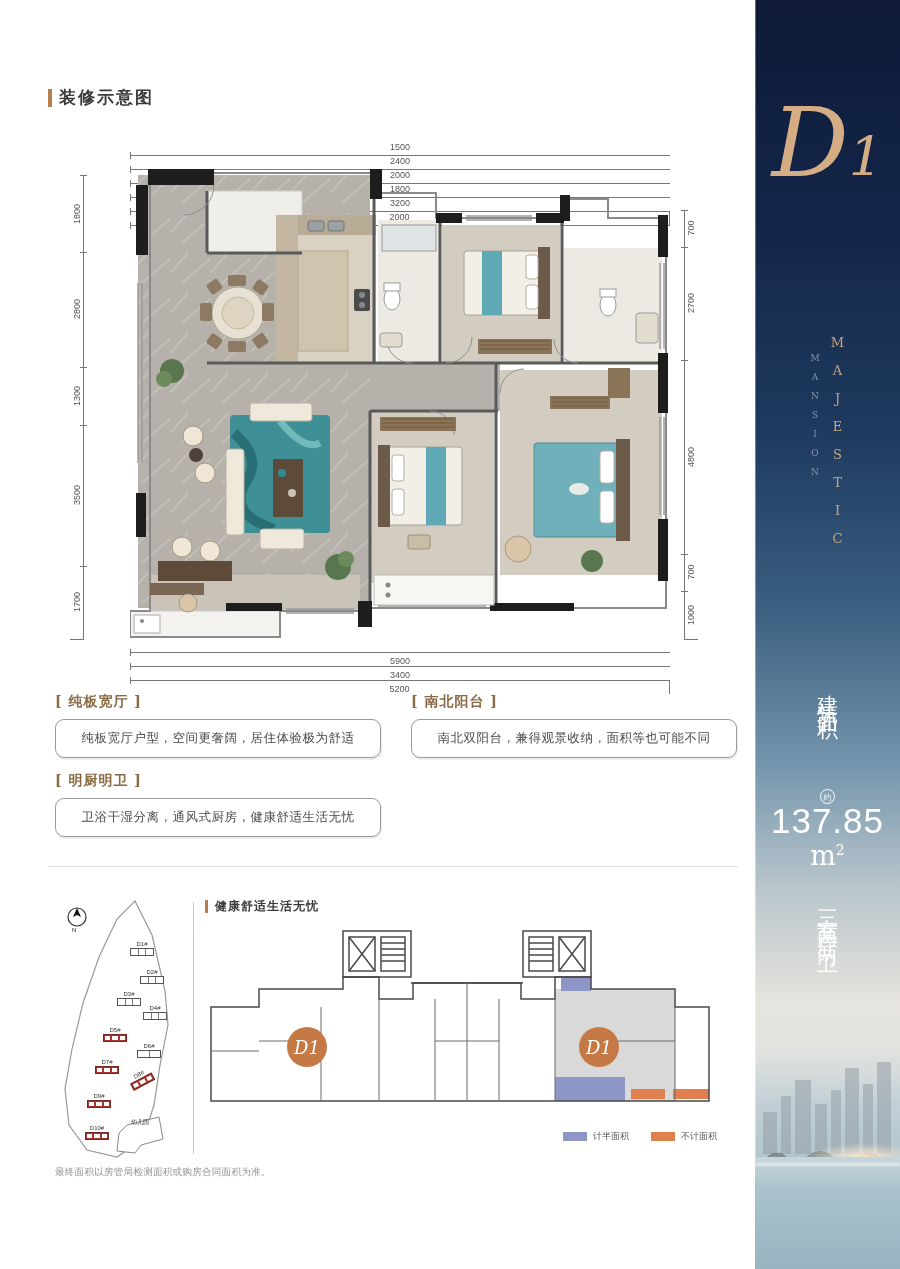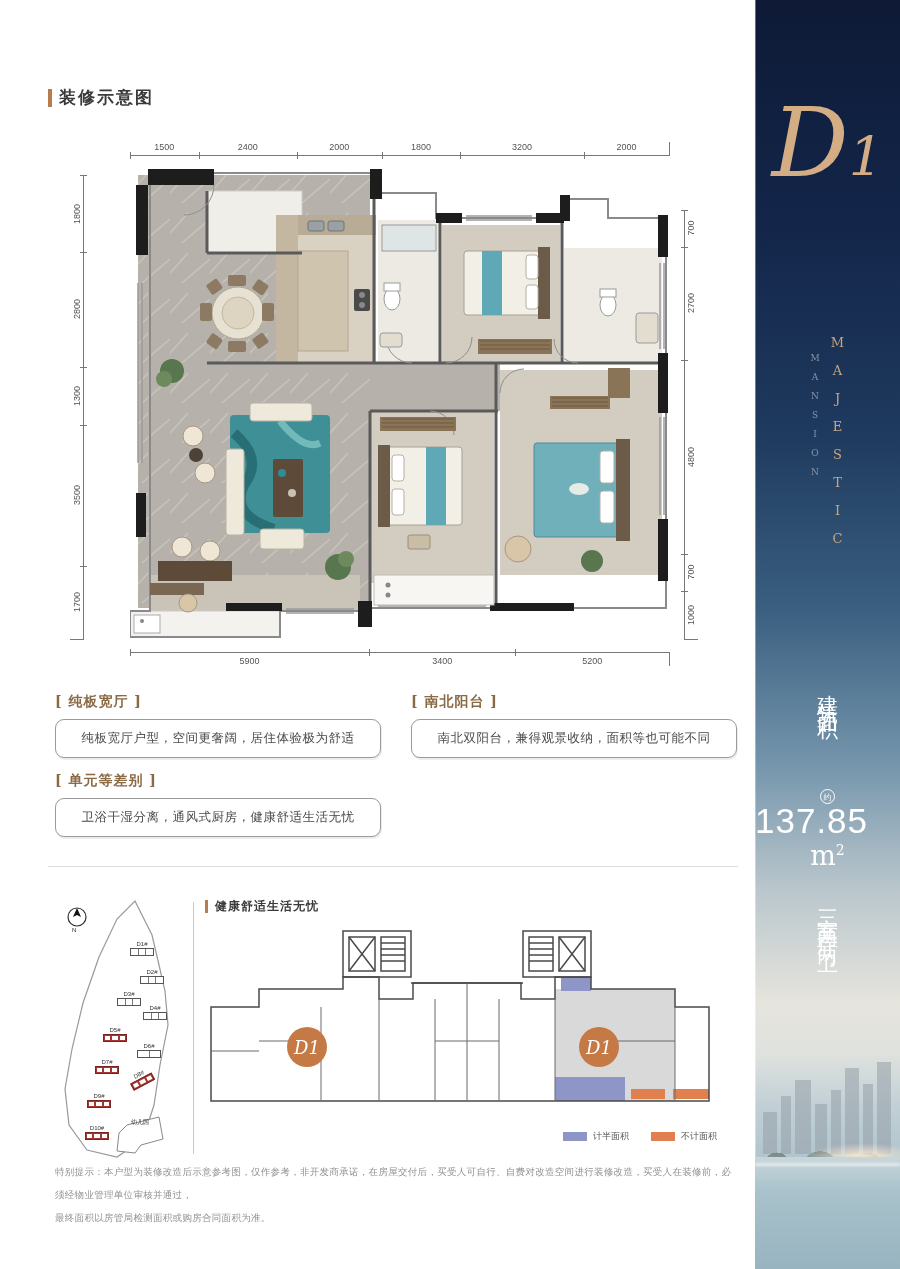--- a/index.html
+++ b/index.html
@@ -7,21 +7,21 @@
   .page { position:relative; width:900px; height:1269px; background:#ffffff; margin:0 auto; overflow:hidden; }
 
   
   .sec-header { position:absolute; display:flex; align-items:center; gap:7px; }
   .accent-bar { width:4px; height:18px; background:#b87d4e; }
   .sec-header .t { font-size:17px; font-weight:bold; color:#3a3a3a; letter-spacing:2px; }
   .sec-header.small .accent-bar { height:13px; width:3px; }
   .sec-header.small .t { font-size:12px; letter-spacing:1px; }
 
   
-  .hruler { position:absolute; display:flex; }
+  .hruler { position:absolute; display:flex;flex-direction:column; }
   .hseg { position:relative; text-align:center; font-size:9px; color:#555; }
   .hruler.top .hseg { padding-bottom:4px; }
   .hruler.top .hseg::before { content:''; position:absolute; left:0; right:0; bottom:0; border-bottom:1px solid #777; }
   .hruler.top .hseg::after { content:''; position:absolute; left:0; bottom:-3px; height:7px; border-left:1px solid #777; }
   .hruler.top .hseg:last-child { border-right:1px solid #777; }
   .hruler.bot .hseg { padding-top:4px; }
   .hruler.bot .hseg::before { content:''; position:absolute; left:0; right:0; top:0; border-top:1px solid #777; }
   .hruler.bot .hseg::after { content:''; position:absolute; left:0; top:-3px; height:7px; border-left:1px solid #777; }
   .hruler.bot .hseg:last-child { border-right:1px solid #777; }
   .vruler { position:absolute; display:flex; flex-direction:column; width:14px; }
@@ -74,21 +74,21 @@
   .d1 .big { font-size:96px; line-height:110px; }
   .d1 .sub { font-size:54px; }
   .brand { position:absolute; top:335px; left:0; width:100%; display:flex; justify-content:center; gap:10px; }
   .brand .v { writing-mode:vertical-rl; text-orientation:upright; font-family:"DejaVu Serif", serif; }
   .brand .mansion { font-size:9px; color:#8a93a8; letter-spacing:9px; margin-top:18px; }
   .brand .majestic { font-size:13px; color:#c9a57e; letter-spacing:13px; }
   .area-label { position:absolute; top:678px; left:0; width:100%; display:flex; justify-content:center; }
   .area-label span { writing-mode:vertical-rl; text-orientation:upright; color:#fff; font-size:21px; letter-spacing:9px; font-family:"DejaVu Serif", serif; }
   .approx { position:absolute; top:789px; left:0; width:100%; display:flex; justify-content:center; }
   .approx span { width:15px; height:15px; border:1px solid #fff; border-radius:50%; color:#fff; font-size:8px; line-height:15px; text-align:center; }
-  .area-value { position:absolute; top:801px; left:0; width:100%; text-align:left; color:#fff; font-size:35px; letter-spacing:1px; }
+  .area-value { position:absolute; top:801px; left:0; width:100%; text-align:center; color:#fff; font-size:35px; letter-spacing:1px; }
   .area-unit { position:absolute; top:840px; left:0; width:100%; text-align:center; color:#fff; font-family:"DejaVu Serif", serif; font-size:27px; }
   .area-unit sup { font-size:14px; }
   .layout-text { position:absolute; top:893px; left:0; width:100%; display:flex; justify-content:center; }
   .layout-text span { writing-mode:vertical-rl; text-orientation:upright; color:#fff; font-size:21px; letter-spacing:9px; font-family:"DejaVu Serif", serif; }
 
   
   .skyline { position:absolute; left:0; bottom:115px; width:100%; height:95px; }
   .skyline i { position:absolute; bottom:0; background:rgba(150,158,168,0.55); }
   .treeline { position:absolute; left:0; bottom:108px; width:100%; height:22px;
     background:radial-gradient(18px 14px at 15% 100%, rgba(85,98,88,0.55) 60%, transparent 61%),
@@ -348,21 +348,21 @@
   <div class="features">
     <div class="feat">
       <div class="ft">[ 纯板宽厅 ]</div>
       <div class="fb">纯板宽厅户型，空间更奢阔，居住体验极为舒适</div>
     </div>
     <div class="feat">
       <div class="ft">[ 南北阳台 ]</div>
       <div class="fb">南北双阳台，兼得观景收纳，面积等也可能不同</div>
     </div>
     <div class="feat">
-      <div class="ft">[ 单元等差别 ]</div>
+      <div class="ft">[ 明厨明卫 ]</div>
       <div class="fb">卫浴干湿分离，通风式厨房，健康舒适生活无忧</div>
     </div>
   </div>
 
   <div class="hdivider"></div>
   <div class="vdivider"></div>
 
   <div class="siteplan">
     <svg width="135" height="272" viewBox="0 0 135 272">
       <path d="M80 8 L97 42 L104 72 L110 98 L113 132 L105 172 L99 212 L88 246 L62 264 L32 257 L14 232 L10 196 L17 156 L28 110 L44 64 L62 26 Z" fill="#ffffff" stroke="#999999" stroke-width="1.2"></path>
@@ -510,21 +510,20 @@
       <div class="sw blue"></div>
       <span>计半面积</span>
     </div>
     <div class="item">
       <div class="sw orange"></div>
       <span>不计面积</span>
     </div>
   </div>
 
   <div class="disclaimer">
-    <div>特别提示：本户型为装修改造后示意参考图，仅作参考，非开发商承诺，在房屋交付后，买受人可自行、自费对改造空间进行装修改造，买受人在装修前，必须经物业管理单位审核并通过，</div>
     <div>最终面积以房管局检测面积或购房合同面积为准。</div>
   </div>
 
   <div class="sidebar">
     <div class="skyline">
       <i style="left:8px;  width:14px; height:42px;"></i>
       <i style="left:26px; width:10px; height:58px;"></i>
       <i style="left:40px; width:16px; height:74px;"></i>
       <i style="left:60px; width:12px; height:50px;"></i>
       <i style="left:76px; width:10px; height:64px;"></i>

